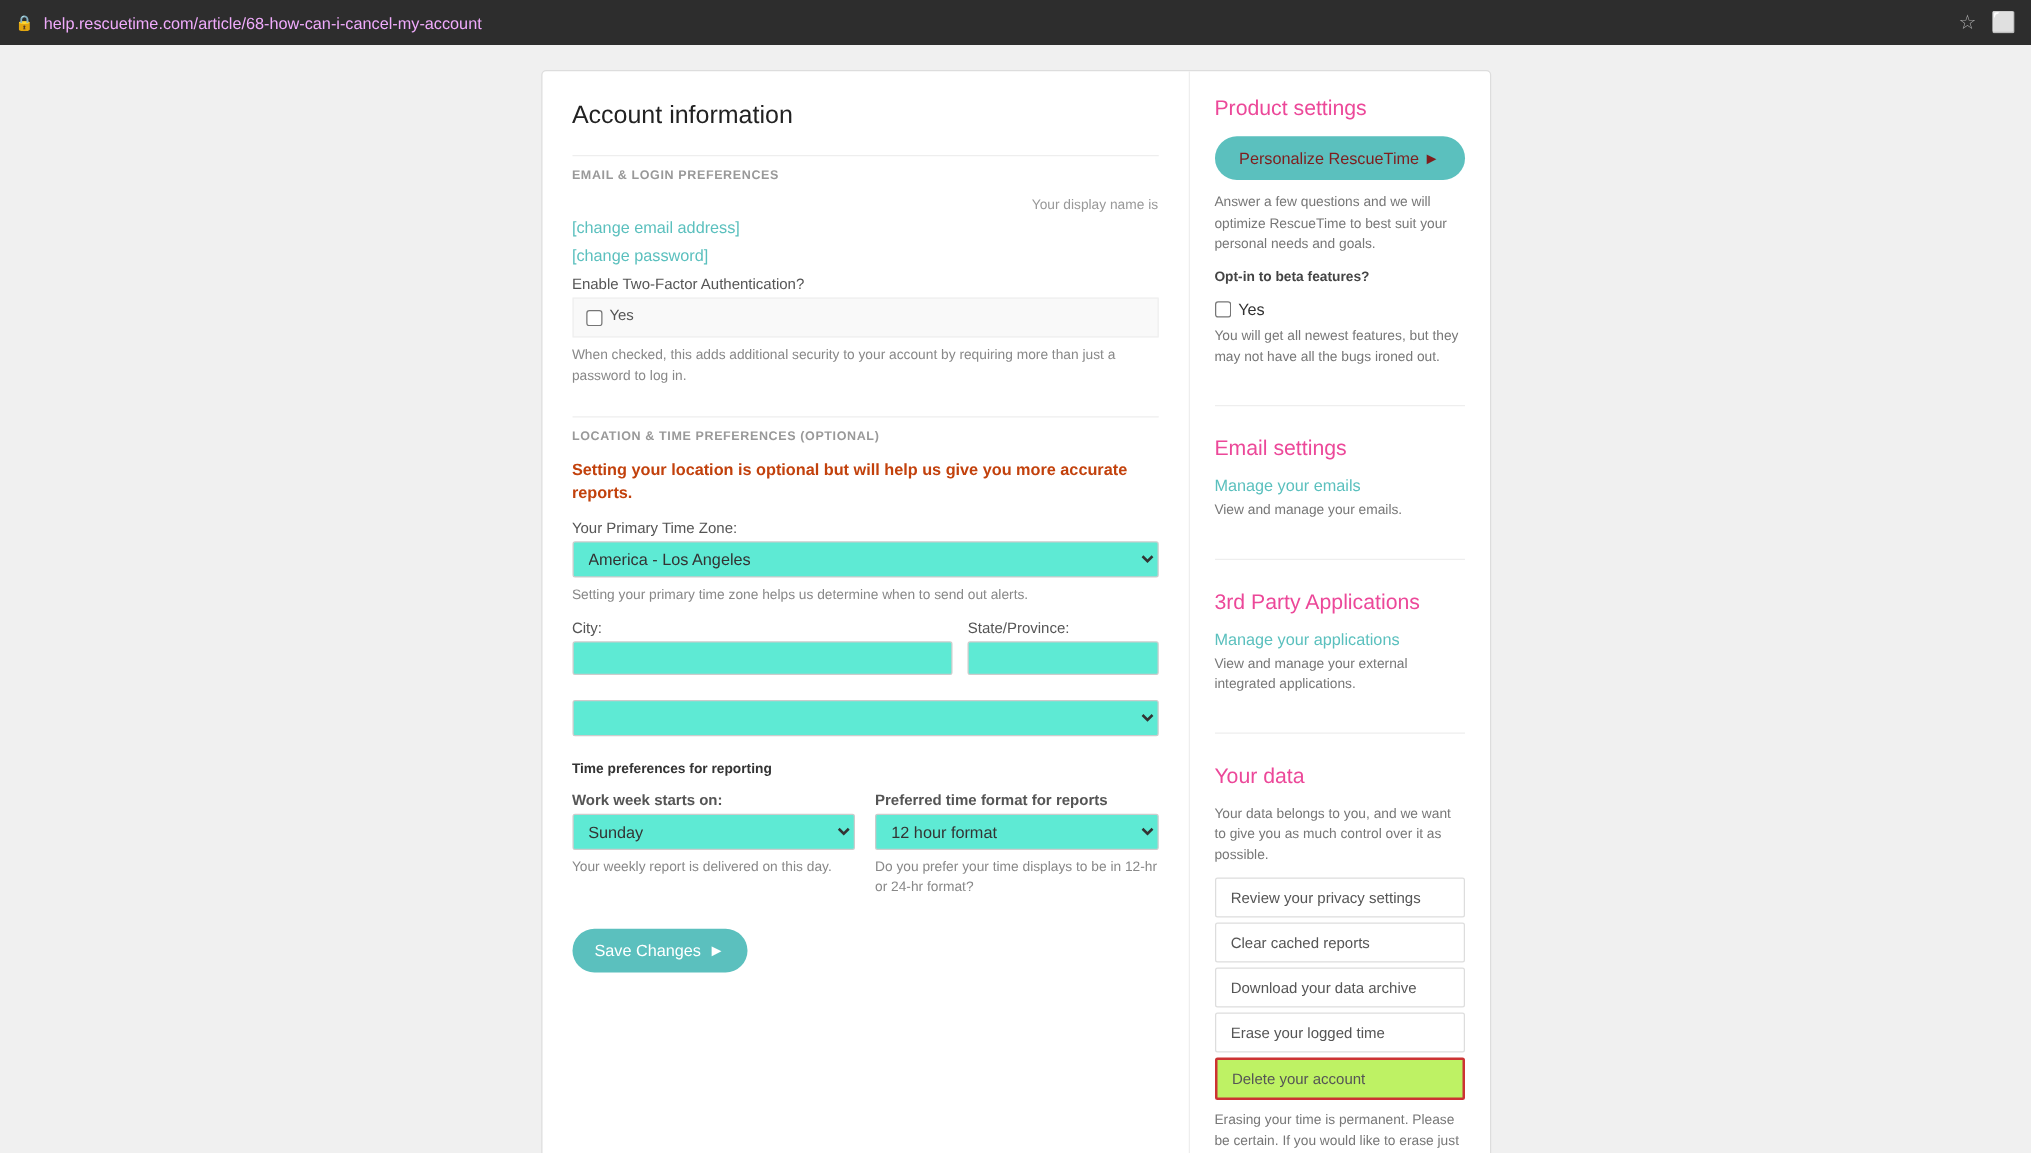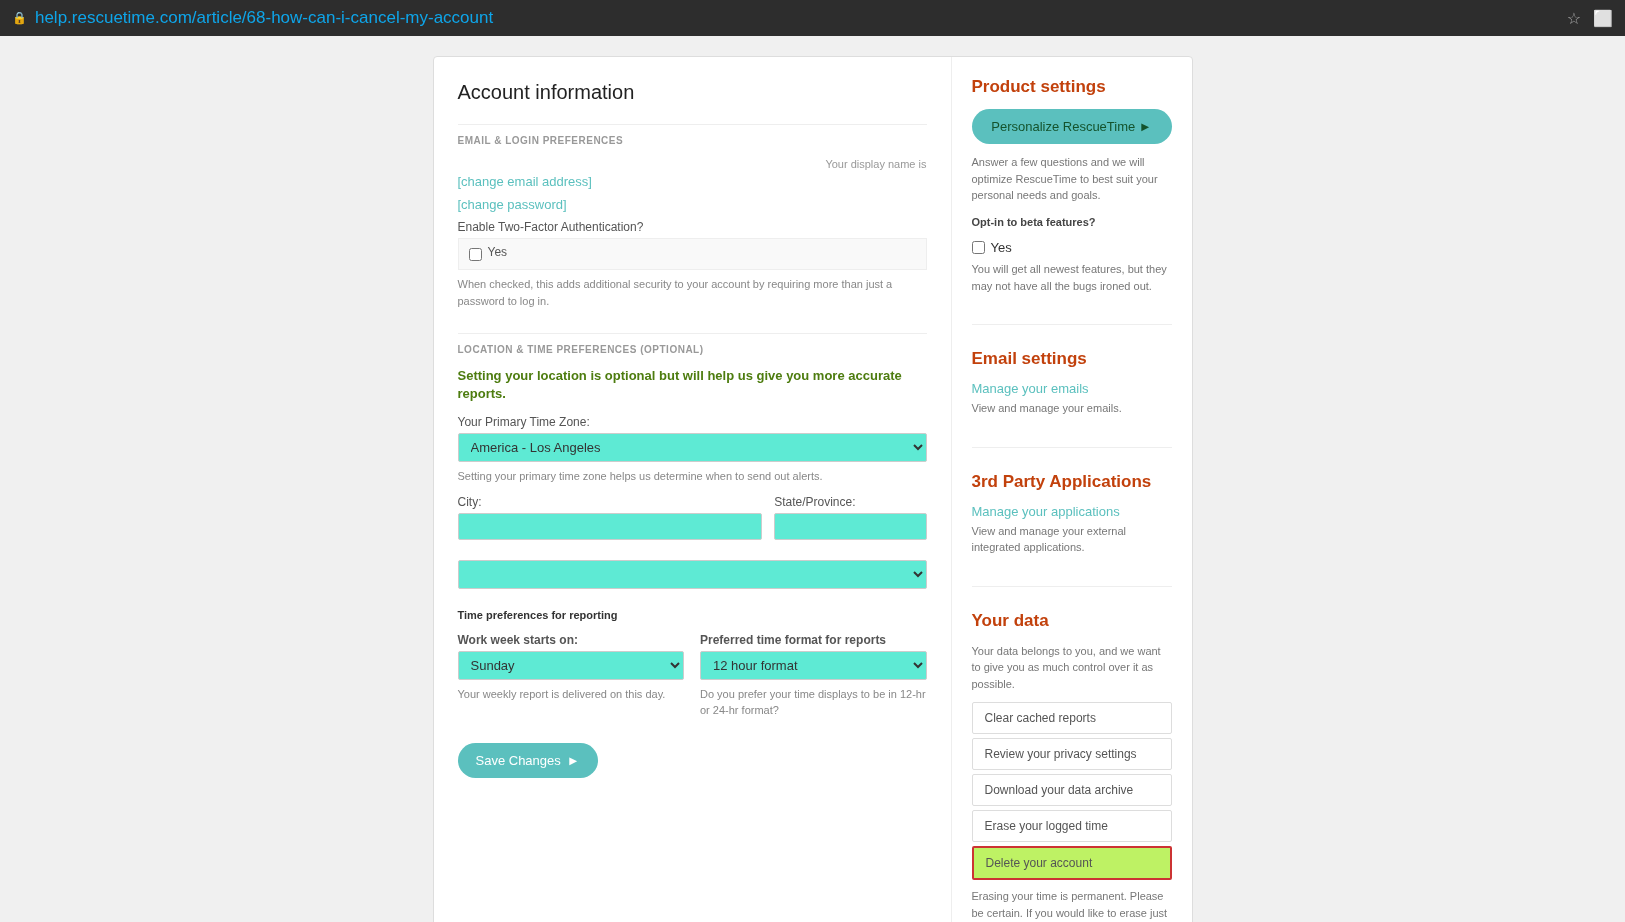--- a/index.html
+++ b/index.html
@@ -17,22 +17,22 @@
       display: flex;
       align-items: center;
       padding: 0 12px;
       gap: 8px;
     }
     .browser-lock {
       color: #aaa;
       font-size: 12px;
     }
     .browser-url {
-      color: #0ea5e9;
-      font-size: 17px;
+      color: #f0abfc;
+      font-size: 13px;
     }
     .browser-icons {
       margin-left: auto;
       display: flex;
       gap: 12px;
       color: #aaa;
       font-size: 16px;
     }
 
     
@@ -124,21 +124,21 @@
     }
 
     
     .location-section {
       margin-bottom: 20px;
     }
 
     .location-desc {
       font-size: 13px;
       font-weight: bold;
-      color: #4d7c0f;
+      color: #c2410c;
       margin-bottom: 12px;
       line-height: 1.4;
     }
 
     .form-group {
       margin-bottom: 10px;
     }
 
     .form-group label {
       display: block;
@@ -227,28 +227,28 @@
       border-bottom: 1px solid #eee;
       padding-bottom: 20px;
     }
 
     .right-section:last-child {
       border-bottom: none;
     }
 
     .right-title {
       font-size: 17px;
-      font-weight: bold;
-      color: #c2410c;
+      font-weight: normal;
+      color: #ec4899;
       margin-bottom: 12px;
     }
 
     .personalize-btn {
       background: #5bc0be;
-      color: #14532d;
+      color: #7f1d1d;
       border: none;
       padding: 10px 16px;
       border-radius: 20px;
       font-size: 13px;
       cursor: pointer;
       width: 100%;
       display: flex;
       align-items: center;
       justify-content: center;
       gap: 6px;
@@ -442,22 +442,22 @@
       <div class="right-section">
         <h2 class="right-title">3rd Party Applications</h2>
         <a href="#" class="right-link">Manage your applications</a>
         <p class="right-hint">View and manage your external integrated applications.</p>
       </div>
 
       <div class="right-section">
         <h2 class="right-title">Your data</h2>
         <p class="right-hint">Your data belongs to you, and we want to give you as much control over it as possible.</p>
 
+        <button class="data-action-btn">Review your privacy settings</button>
         <button class="data-action-btn">Clear cached reports</button>
-        <button class="data-action-btn">Review your privacy settings</button>
         <button class="data-action-btn">Download your data archive</button>
         <button class="data-action-btn">Erase your logged time</button>
         <button class="delete-btn">Delete your account</button>
 
         <p class="erase-warning">
           <span>Erasing your time is permanent. Please be certain. If you would like to erase just some of your time, please see</span>
           
           
         </p>
       </div>

